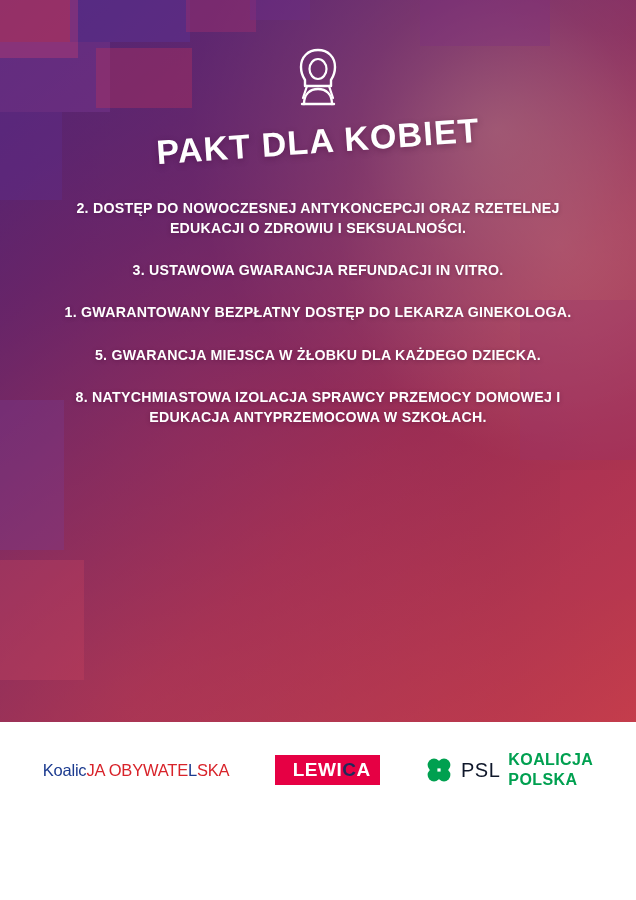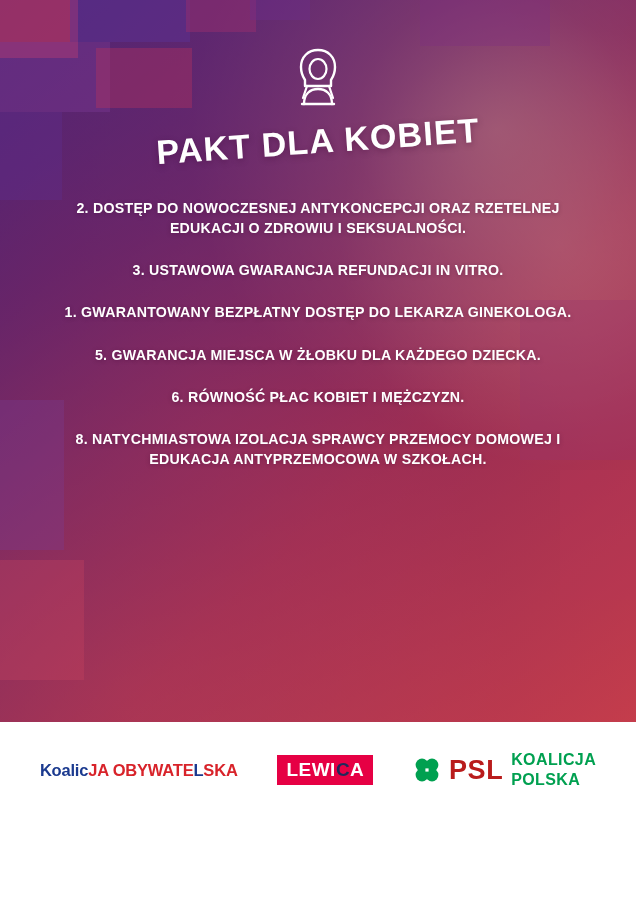--- a/index.html
+++ b/index.html
@@ -137,53 +137,53 @@
     display: flex;
     align-items: center;
     justify-content: space-around;
     padding: 0 20px;
     box-sizing: border-box;
   }
 
   
   .ko-logo {
     font-size: 16.5px;
-    font-weight: bold;
+    font-weight: normal;
     letter-spacing: -0.2px;
     white-space: nowrap;
   }
   .ko-logo .nav  { color: #1b3a8f; }
   .ko-logo .red  { color: #d8232a; }
 
   
   .lewica-logo {
     display: inline-block;
     background: #e60044;
     color: #ffffff;
     font-size: 19px;
     font-weight: bold;
     letter-spacing: 0.5px;
-    padding: 5px 9px 6px 9px;
+    padding: 5px 9px 6px 18px;
     line-height: 1;
     white-space: nowrap;
   }
   .lewica-logo .dark { color: #1d2a5b; }
 
   
   .psl-logo {
     display: flex;
     align-items: center;
     gap: 8px;
     white-space: nowrap;
   }
   .clover { display: block; }
   .psl-text {
-    color: #b91c1c;
-    font-size: 27px;
-    font-weight: bold;
+    color: #0f172a;
+    font-size: 20px;
+    font-weight: normal;
     letter-spacing: 0.5px;
     line-height: 1;
   }
   .kp-text {
     color: #00a050;
     font-size: 16px;
     font-weight: bold;
     line-height: 1.25;
     letter-spacing: 0.4px;
   }
@@ -226,21 +226,20 @@
       </svg>
     </div>
 
     <div class="title">PAKT DLA KOBIET</div>
 
     <div class="points">
       <p class="point wide">2. DOSTĘP DO NOWOCZESNEJ ANTYKONCEPCJI ORAZ RZETELNEJ EDUKACJI O ZDROWIU I SEKSUALNOŚCI.</p>
       <p class="point">3. USTAWOWA GWARANCJA REFUNDACJI IN VITRO.</p>
       <p class="point">1. GWARANTOWANY BEZPŁATNY DOSTĘP DO LEKARZA GINEKOLOGA.</p>
       <p class="point">5. GWARANCJA MIEJSCA W ŻŁOBKU DLA KAŻDEGO DZIECKA.</p>
-      <p class="point">6. RÓWNOŚĆ PŁAC KOBIET I MĘŻCZYZN.</p>
       <p class="point wide">8. NATYCHMIASTOWA IZOLACJA SPRAWCY PRZEMOCY DOMOWEJ I EDUKACJA ANTYPRZEMOCOWA W SZKOŁACH.</p>
     </div>
   </div>
 
   <div class="footer">
     <div class="logos">
 
       <div class="ko-logo">
         <span class="nav">Koalic</span><span class="red">JA OBYWATE</span><span class="nav">L</span><span class="red">SKA</span>
       </div>

